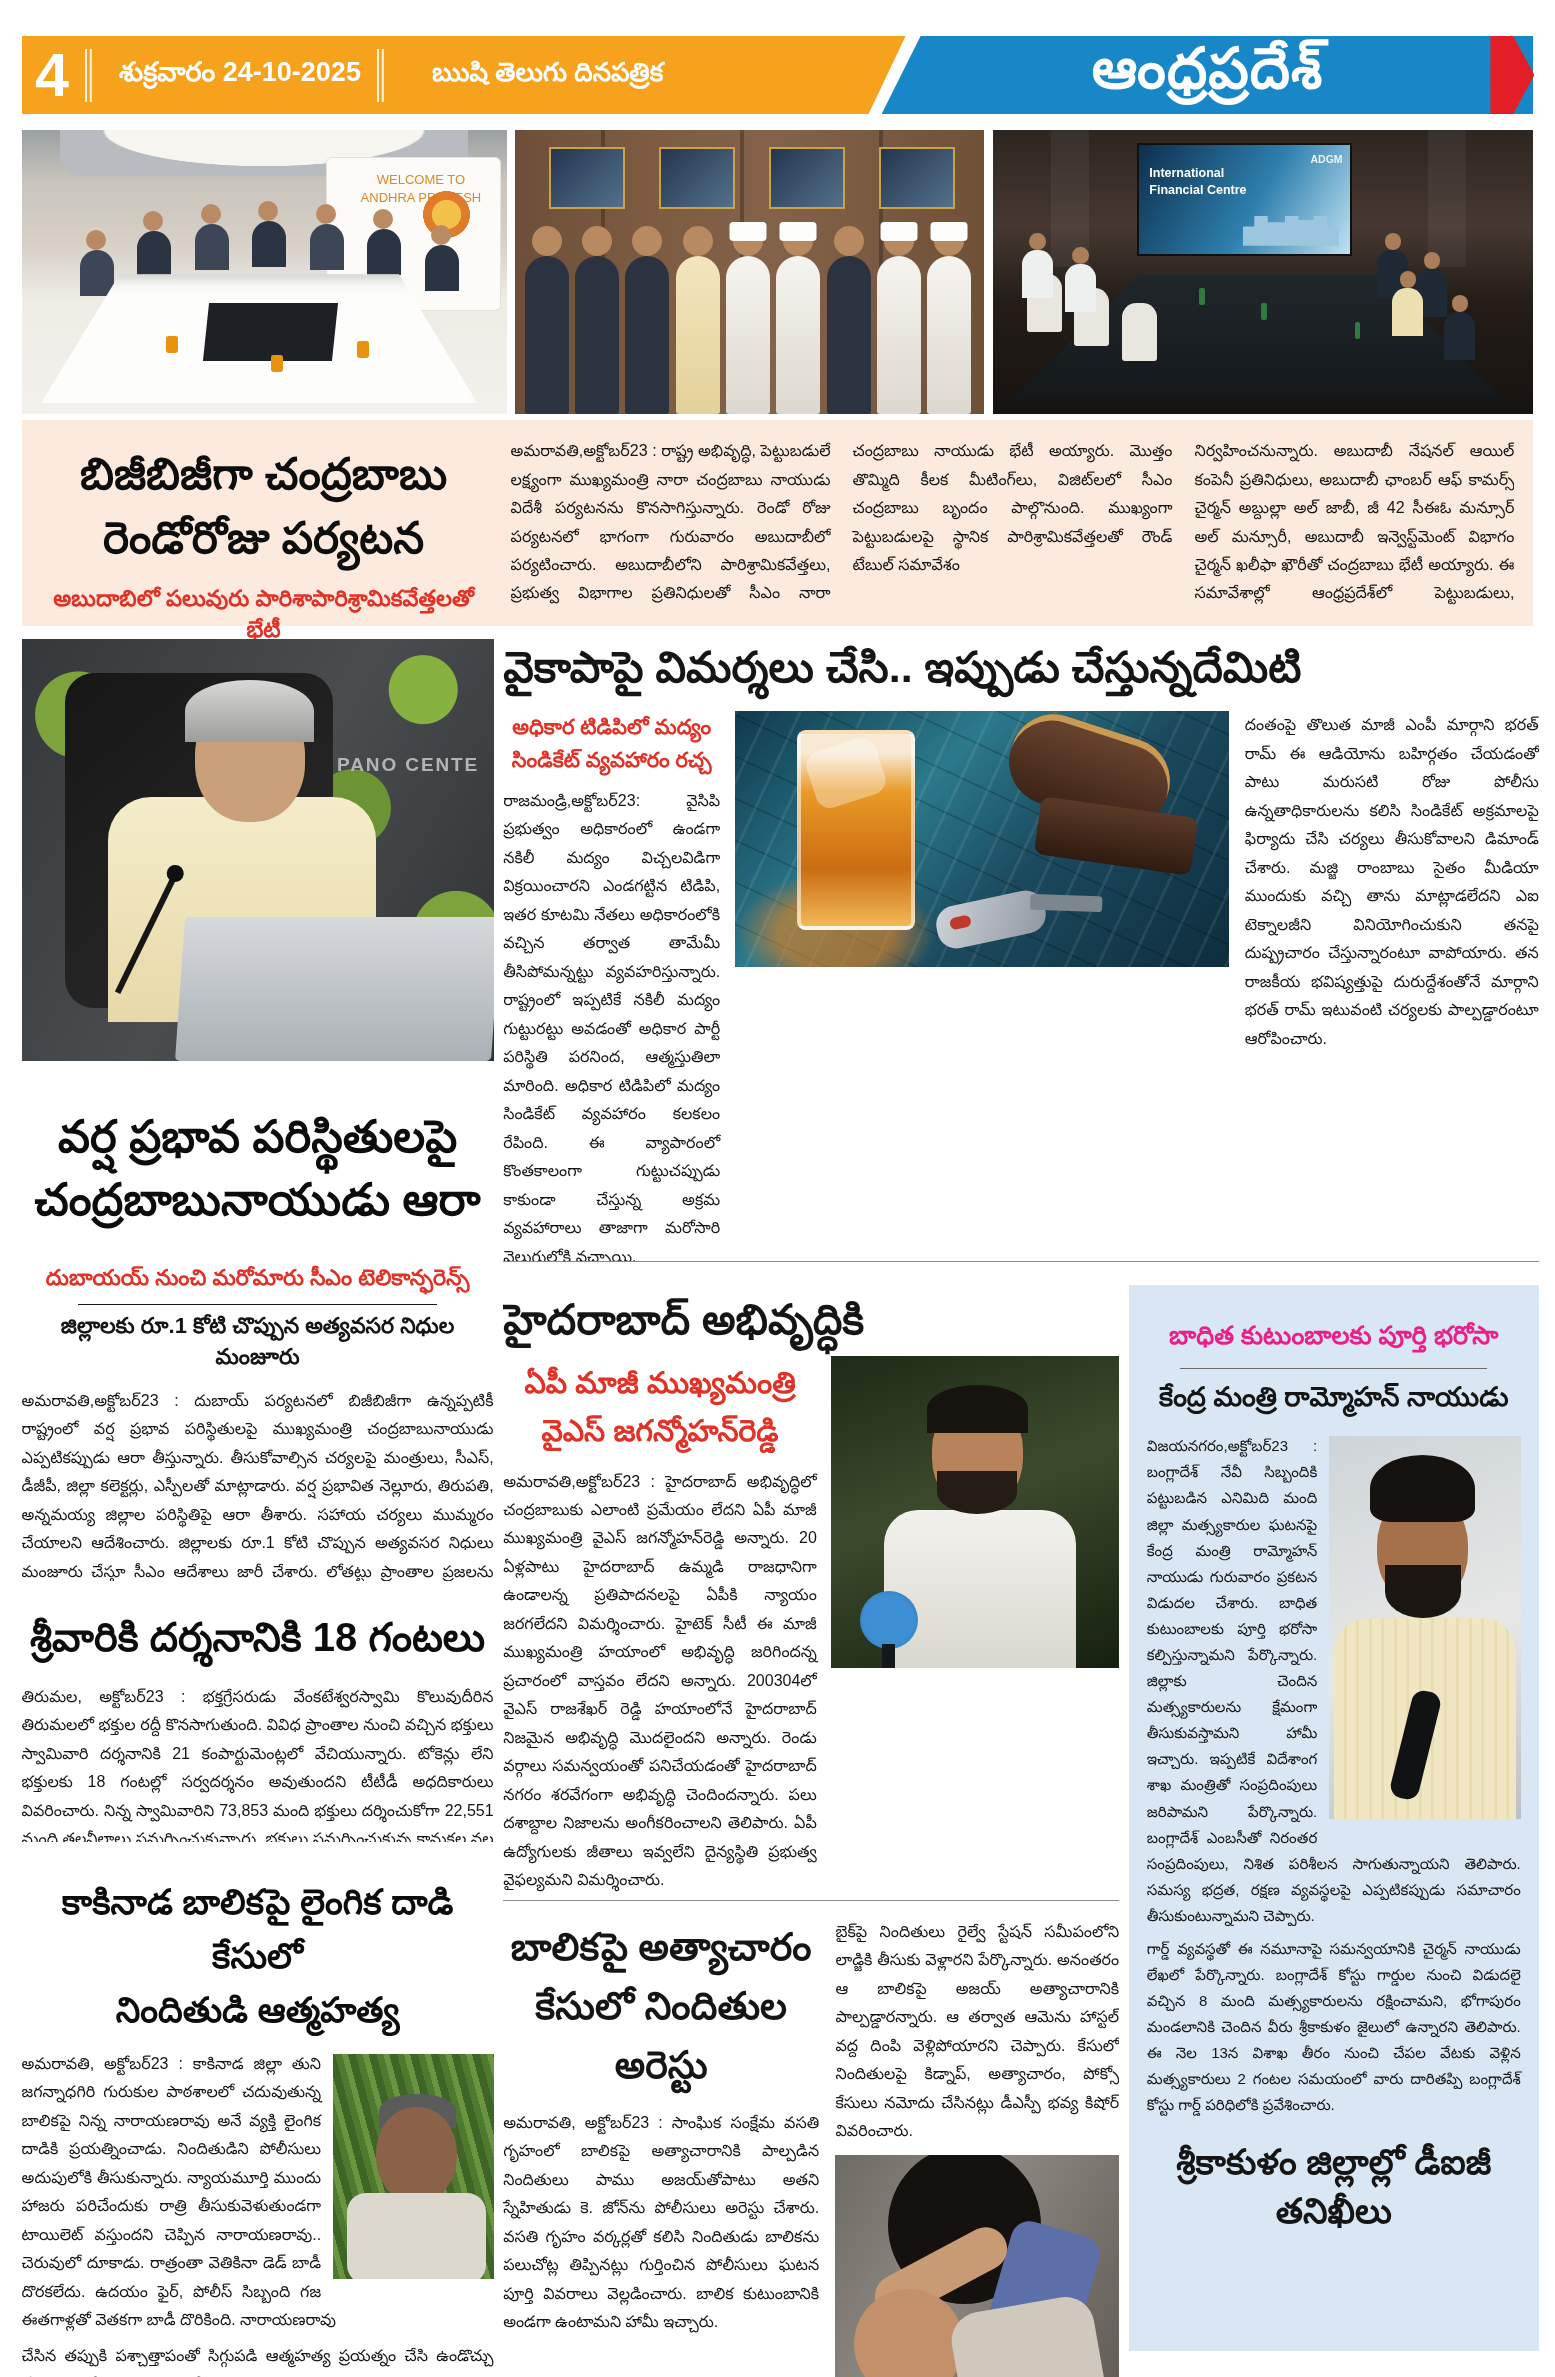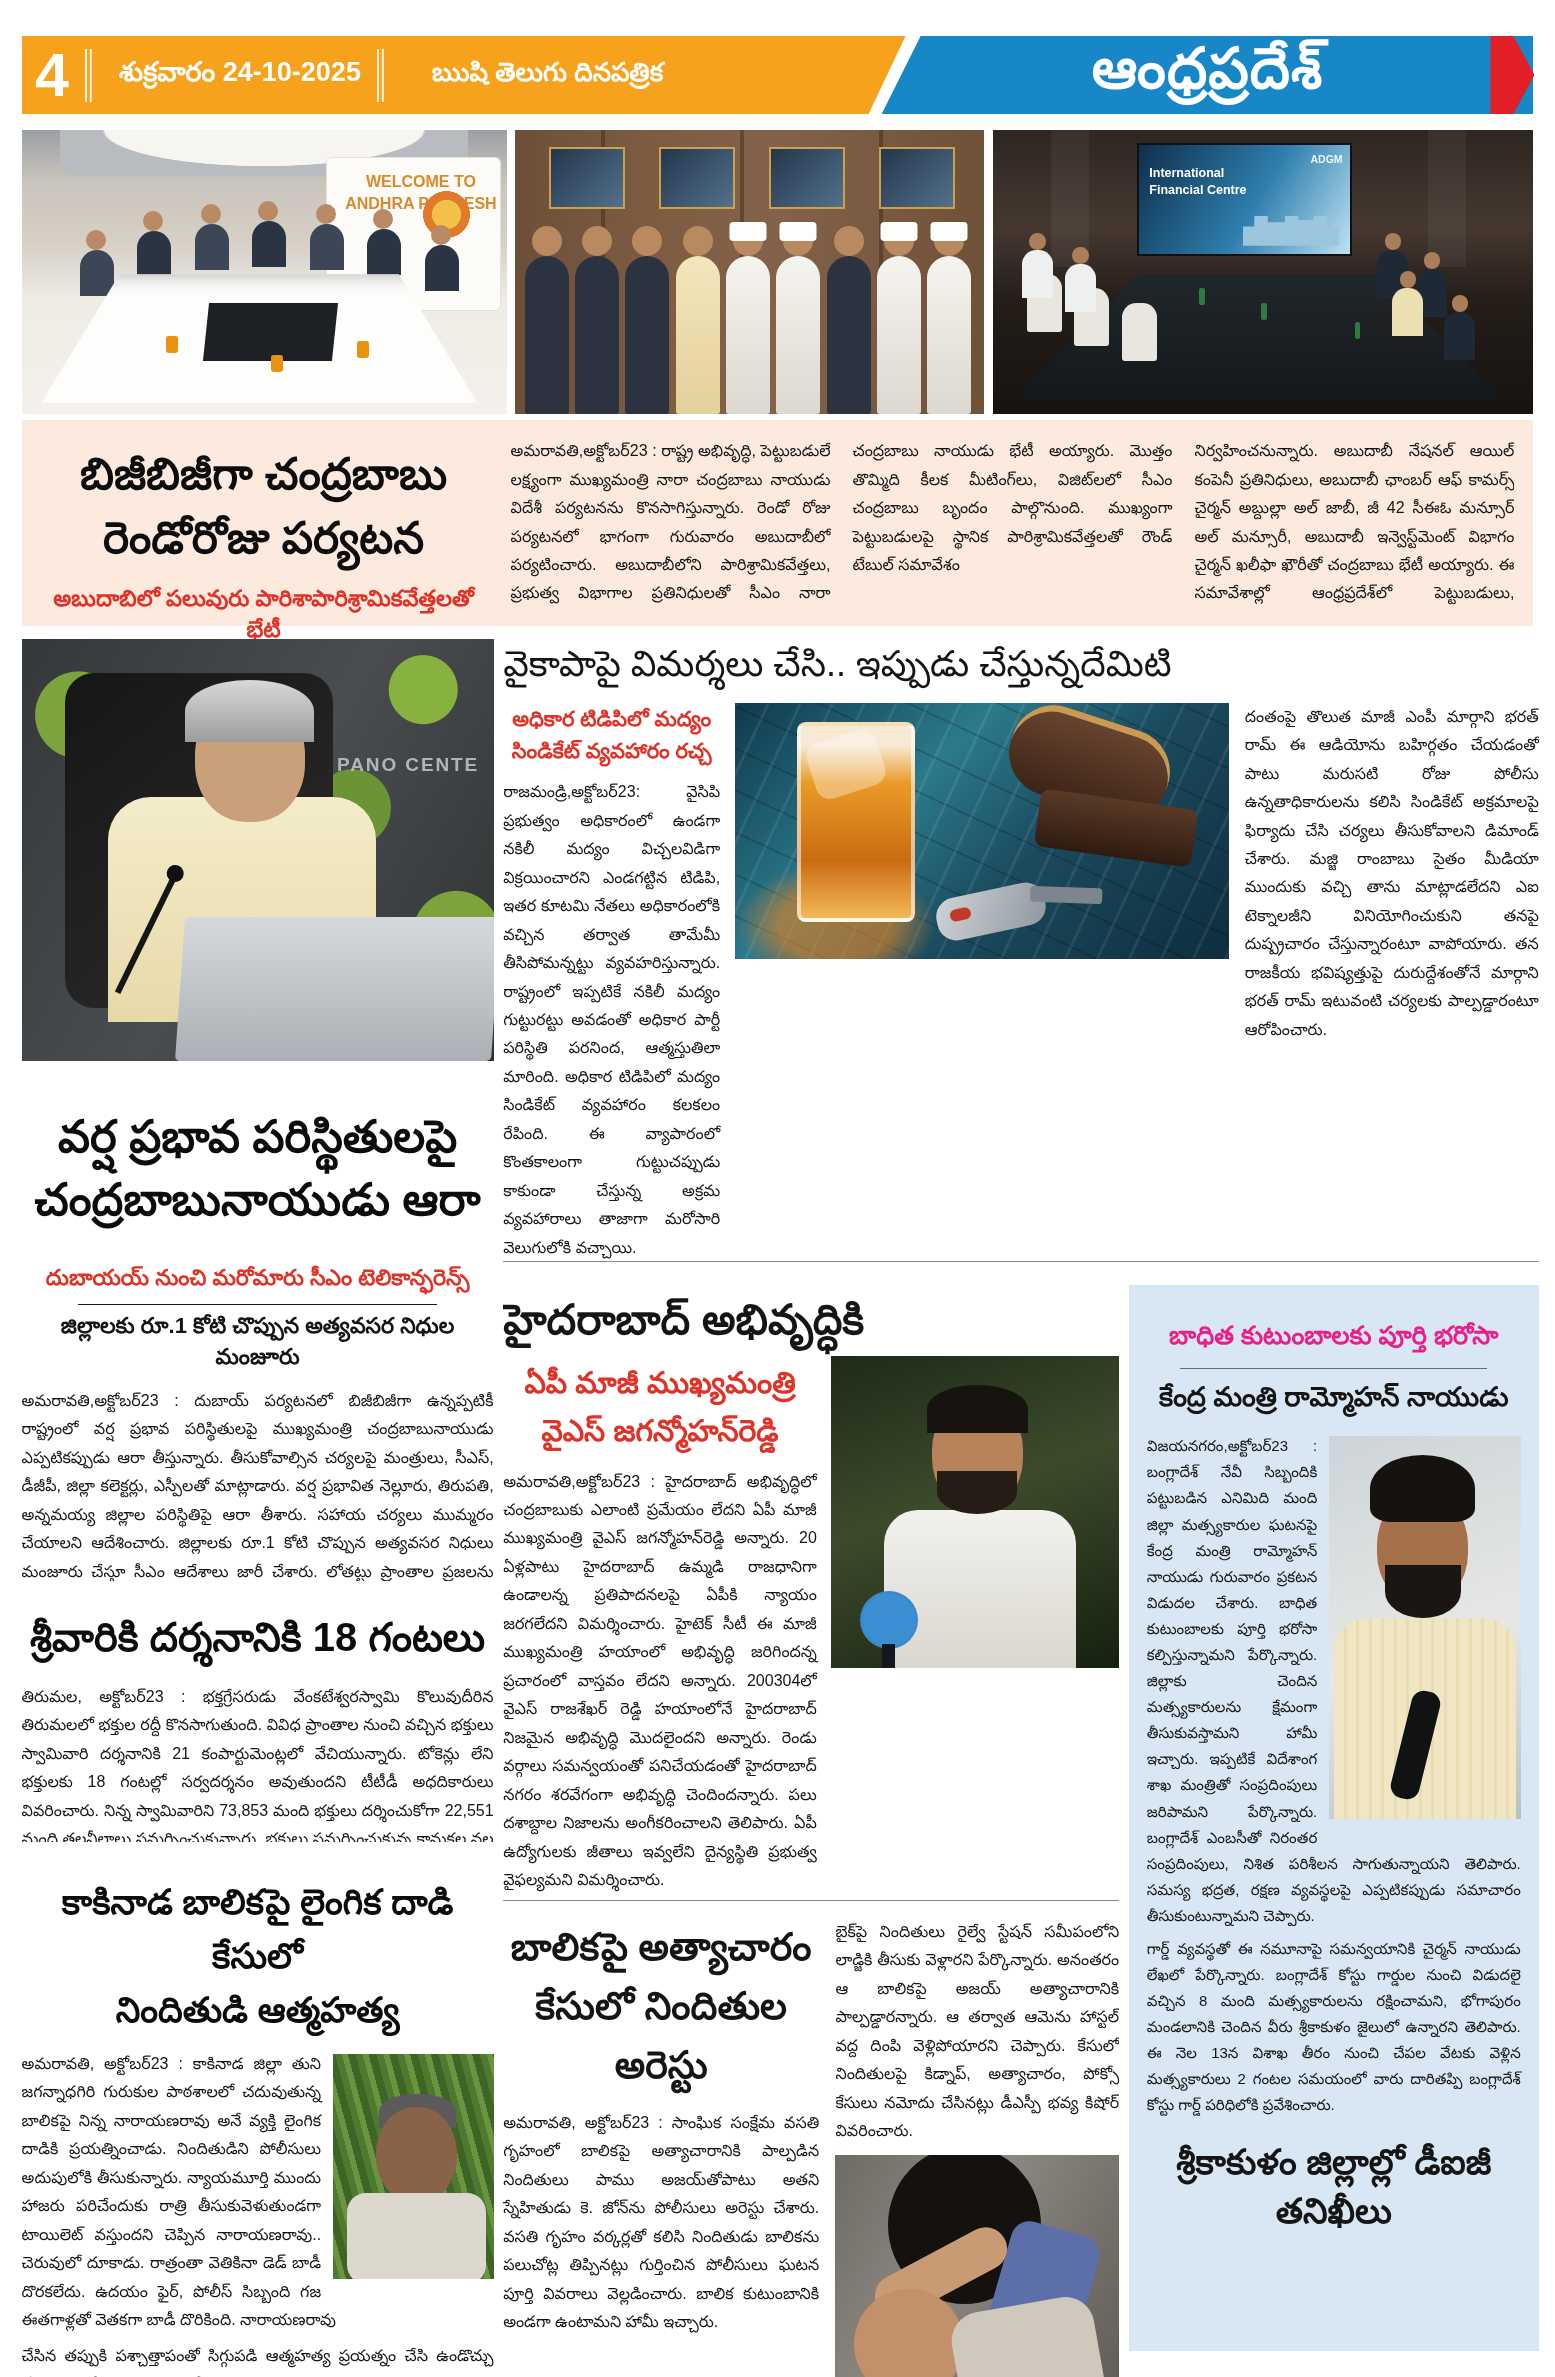--- a/index.html
+++ b/index.html
@@ -27,21 +27,21 @@
   .photo-row{display:flex;gap:8.6px;margin:16.3px 21.6px 0;height:284px;}
   .photo{position:relative;overflow:hidden;background:#888;}
   .p1{width:485px;}
   .p2{width:469px;}
   .p3{flex:1;padding-left:37px;}
 
   
   .p1{background:linear-gradient(180deg,#9aa0a4 0%,#c9c4bc 18%,#d6d0c6 40%,#efece6 60%,#f4f1ec 100%);}
   .p1 .ceil{position:absolute;left:8%;right:8%;top:0;height:46px;background:radial-gradient(ellipse at 50% 0,#f7f5f0 0 55%,#b8bcc0 56% 100%);border-radius:0 0 19px 19px;}
   .p1 .banner{position:absolute;right:6.7px;top:28px;width:173px;height:139px;background:#fcfbf8;border-radius:4.8px;box-shadow:0 0 0 1px #e5e1d8;padding-top:12.5px;text-align:center;}
-  .p1 .banner .bl{font-size:16px;font-weight:700;color:#d98a2b;line-height:1.4;margin-left:15px;}
+  .p1 .banner .bl{font-size:13px;font-weight:400;color:#d98a2b;line-height:1.4;margin-left:15px;}
   .p1 .sun{position:absolute;right:34px;top:58px;width:53px;height:53px;border-radius:50%;
            background:radial-gradient(circle,#f3c14a 0 38%,#e07b2b 40% 62%,transparent 63%);}
   .p1 .table{position:absolute;left:4%;right:6%;top:144px;height:129px;background:#fdfdfb;
              clip-path:polygon(18% 0,82% 0,100% 100%,0 100%);box-shadow:inset 0 14.4px 19px -14.4px #aaa;}
   .p1 .pit{position:absolute;left:38%;top:173px;width:129px;height:58px;background:#1d2126;transform:skewX(-6deg);}
   .p1 .pp{position:absolute;width:34px;height:46px;border-radius:17px 17px 0 0;background:#2b3442;}
   .p1 .pp::before{content:"";position:absolute;top:-20px;left:6.7px;width:20px;height:20px;border-radius:50%;background:#b98a63;}
   .p1 .pp:nth-child(odd){background:#3c4656;}
   .p1 .cup{position:absolute;width:12.5px;height:16.3px;background:#e8920f;border-radius:2.4px;}
 
@@ -83,21 +83,21 @@
   .bt-sm{font-size:15px;line-height:1.74;text-align:justify;}
 
   
   .grid{margin:13.4px 21.6px 0;display:grid;grid-template-columns:472px 616px 410px;column-gap:9.6px;}
   .left-col{grid-column:1;grid-row:1/3;}
   .main-art{grid-column:2/4;grid-row:1;border-bottom:1.9px solid #8a8a8a;height:623px;overflow:hidden;box-sizing:border-box;}
   .mid-col{grid-column:2;grid-row:2;padding-top:8.6px;}
   .right-col{grid-column:3;grid-row:2;padding-top:8.6px;}
 
   
-  .main-art h1{margin:1.9px 0 16.3px;font-size:36px;font-weight:400;line-height:1.25;white-space:nowrap;}
+  .main-art h1{margin:1.9px 0 16.3px;font-size:43px;font-weight:700;line-height:1.25;white-space:nowrap;}
   .mrow{display:flex;gap:15.3px;}
   .mcol1{width:217px;flex:none;}
   .redsub{font-size:21px;font-weight:700;color:#E03226;text-align:center;line-height:1.55;margin-bottom:10.5px;}
   .mphoto{width:494px;height:256px;flex:none;position:relative;overflow:hidden;
           background:linear-gradient(135deg,#10394d 0,#2b7a8c 35%,#1b4a5e 60%,#0e2d3d 100%);}
   .mphoto .marble{position:absolute;inset:0;background:repeating-linear-gradient(115deg,rgba(255,255,255,.08) 0 2.9px,transparent 2.9px 29px),repeating-linear-gradient(25deg,rgba(0,0,0,.18) 0 1.9px,transparent 1.9px 38px);}
   .mphoto .glow{position:absolute;left:0;bottom:-29px;width:201px;height:125px;background:radial-gradient(ellipse,#e8821e99 0 40%,transparent 70%);}
   .glass{position:absolute;left:62px;top:19px;width:110px;height:192px;border-radius:8.6px;
          background:linear-gradient(180deg,#f7e9d3 0 10%,#e99a27 30%,#c96d12 70%,#f3b858 100%);
          border:4.8px solid rgba(255,255,255,.55);}

